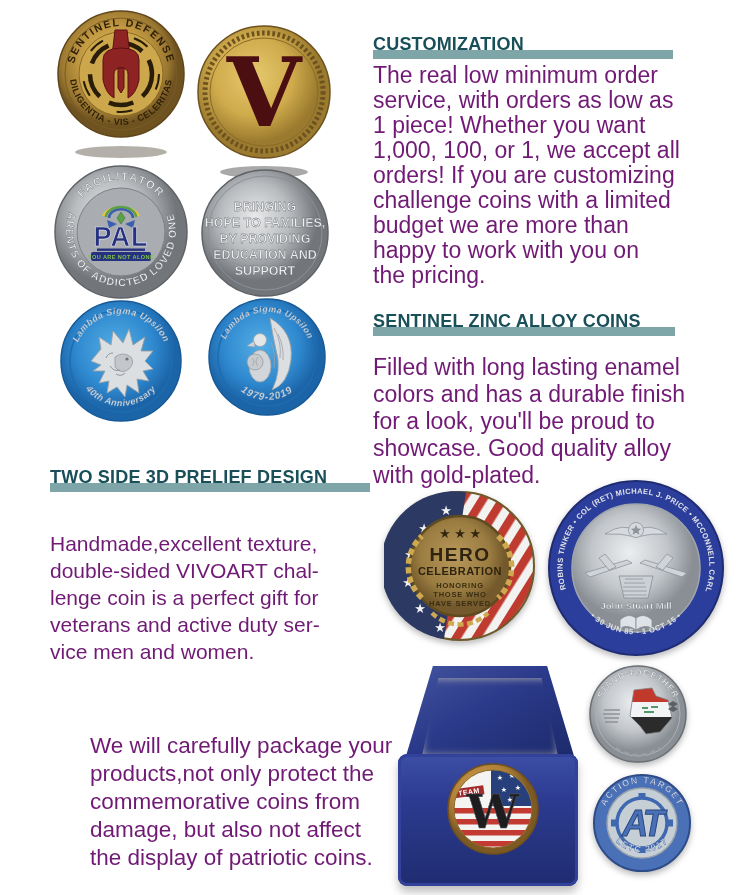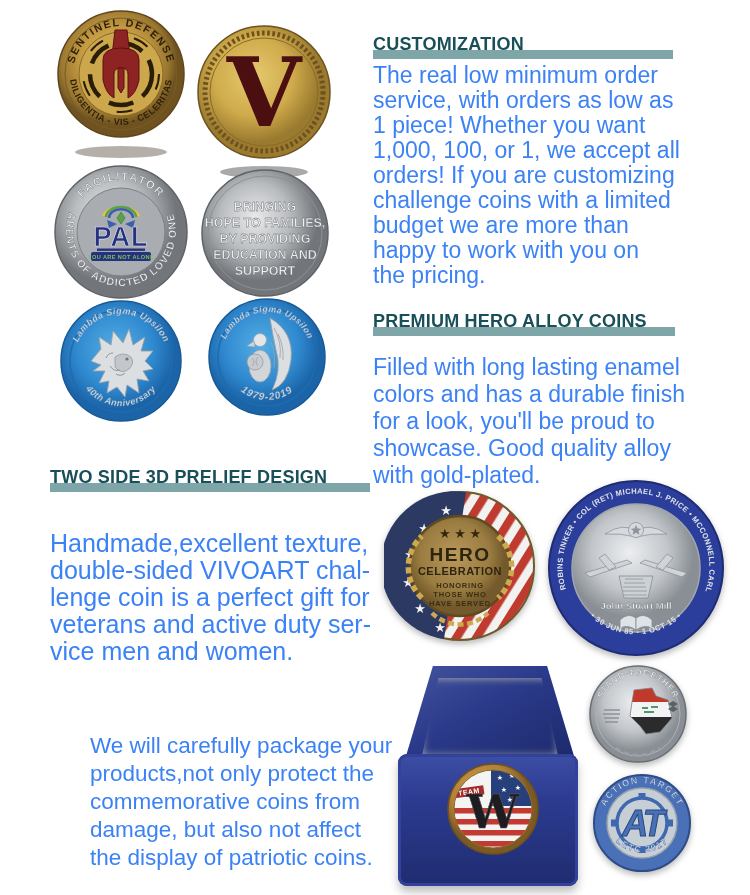--- a/index.html
+++ b/index.html
@@ -2,24 +2,24 @@
 <html><head>
 <meta charset="utf-8">
 <style>
   html,body{margin:0;padding:0;background:#fff;}
   #page{position:relative;width:750px;height:895px;background:#ffffff;overflow:hidden;
         font-family:"Liberation Sans",sans-serif;}
   .coin{position:absolute;}
   .sec-head{position:relative;line-height:26px;height:30px;}
   .sec-head .bar{position:absolute;left:0;bottom:2px;height:9px;background:#7ea5a7;z-index:0;}
   .sec-head .txt{position:relative;z-index:1;font-weight:bold;font-size:18px;color:#194f58;letter-spacing:.2px;}
-  .para{color:#3b82f6;white-space:pre-line;}
+  .para{color:#701a75;white-space:pre-line;}
   .p-right1{position:absolute;left:373px;top:63px;width:370px;font-size:23px;line-height:25px;}
   .p-right2{position:absolute;left:373px;top:341px;width:370px;font-size:23px;line-height:27px;margin-top:13px;}
-  .p-left1{position:absolute;left:50px;top:530px;width:340px;font-size:25px;line-height:27px;}
+  .p-left1{position:absolute;left:50px;top:530px;width:340px;font-size:21px;line-height:27px;}
   .p-left2{position:absolute;left:50px;top:732px;width:352px;font-size:22.5px;line-height:28px;margin-left:40px;}
   #head-custom{position:absolute;left:373px;top:31px;width:300px;}
   #head-premium{position:absolute;left:373px;top:308px;width:302px;}
   #head-twoside{position:absolute;left:50px;top:464px;width:320px;}
   #head-package{position:absolute;left:50px;top:697px;width:302px;}
   
   #coin-box{position:absolute;left:396px;top:664px;width:192px;height:226px;}
   #box-lid{position:absolute;left:10px;top:2px;width:168px;height:90px;
      background:linear-gradient(150deg,#43549f 0%,#2b3a8a 45%,#1d2a6c 100%);
      clip-path:polygon(16% 0,84% 0,100% 100%,0 100%);}
@@ -190,21 +190,21 @@
 1 piece! Whether you want
 1,000, 100, or 1, we accept all
 orders! If you are customizing
 challenge coins with a limited
 budget we are more than
 happy to work with you on
 the pricing.</div>
 
   <div id="head-premium" class="sec-head">
     <div class="bar" style="width:302px"></div>
-    <span class="txt">PREMIUM HERO ALLOY COINS</span>
+    <span class="txt">SENTINEL ZINC ALLOY COINS</span>
   </div>
   <div class="para p-right2">Filled with long lasting enamel
 colors and has a durable finish
 for a look, you'll be proud to
 showcase. Good quality alloy
 with gold-plated.</div>
 
   <div id="head-twoside" class="sec-head">
     <div class="bar" style="width:320px"></div>
     <span class="txt">TWO SIDE 3D PRELIEF DESIGN</span>

